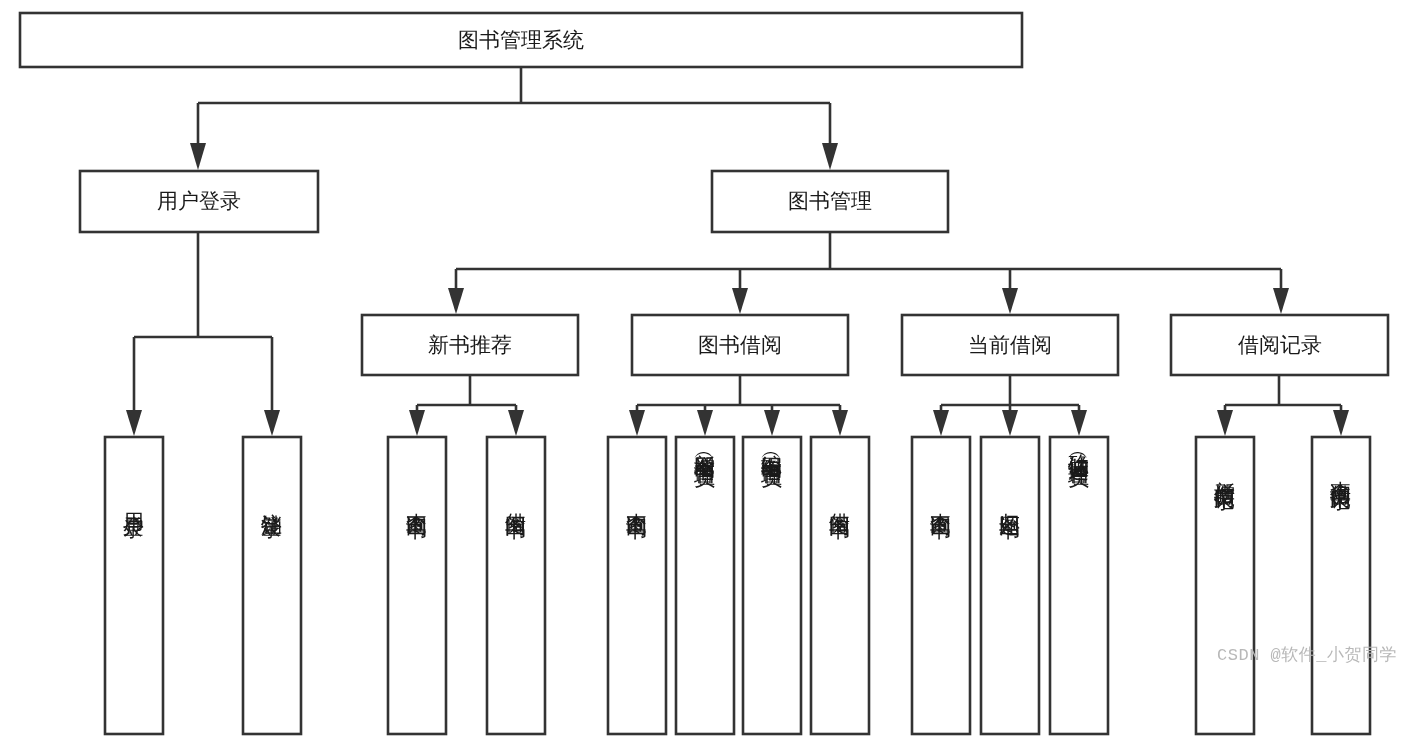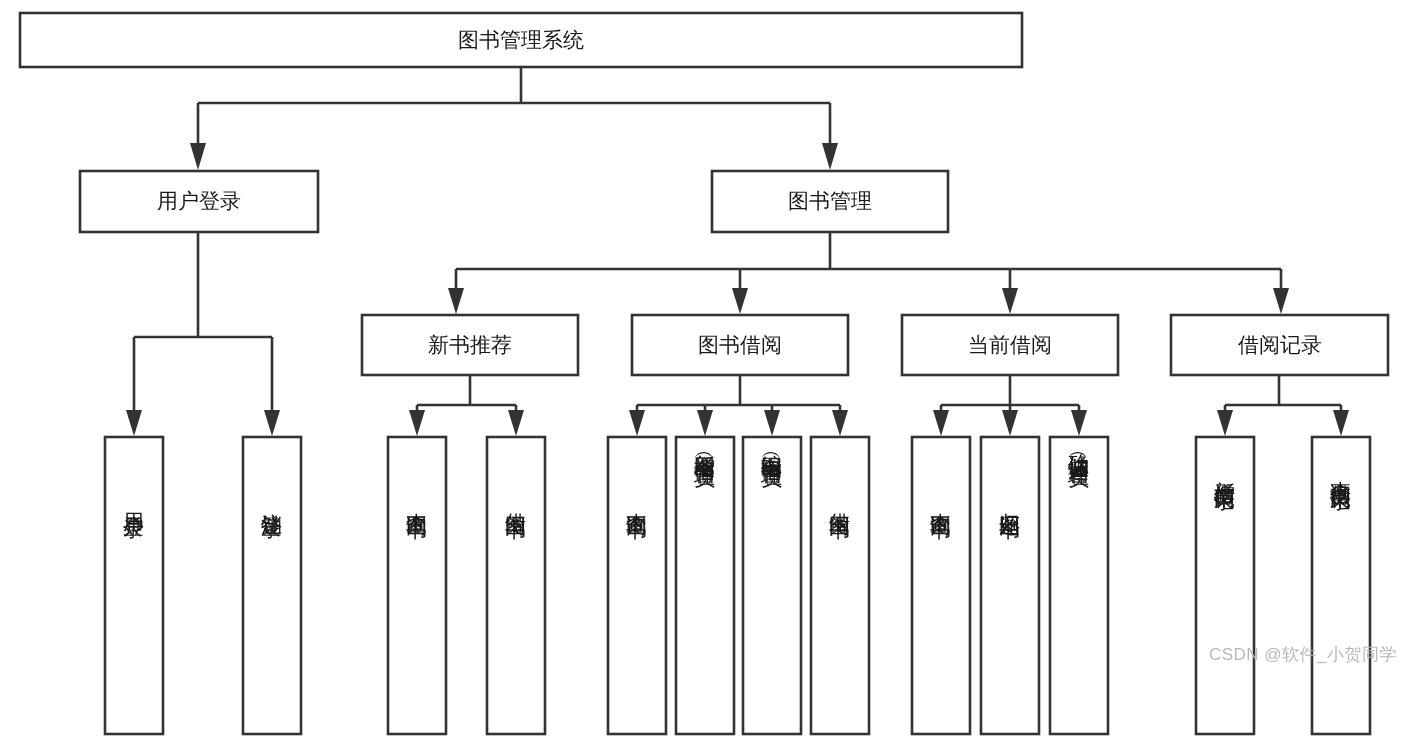--- a/index.html
+++ b/index.html
@@ -55,21 +55,21 @@
     fill: #1a1a1a;
     writing-mode: vertical-rl;
     text-orientation: upright;
     letter-spacing: 2px;
     text-anchor: middle;
   }
   .watermark {
     position: absolute;
     right: 8px;
     bottom: 4px;
-    font-family: Liberation Sans, sans-serif;
+    font-family: Liberation Mono, monospace;
     font-size: 17px;
     color: #b8b8b8;
     white-space: nowrap;
     letter-spacing: 0.5px;
     margin-left: 12px;
   }
 </style>
 </head>
 <body>
 

